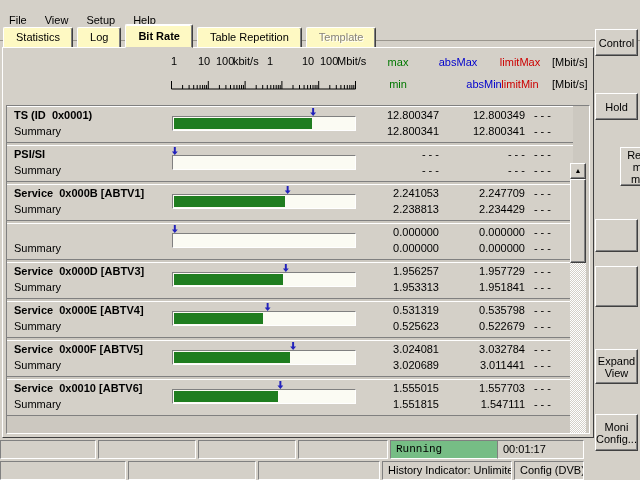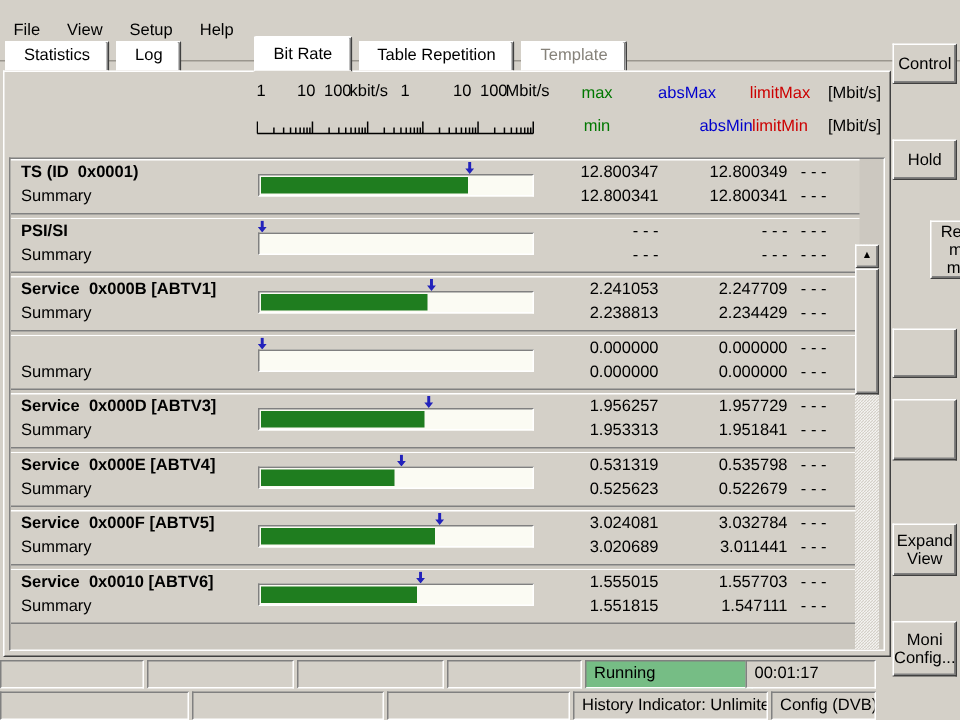--- a/index.html
+++ b/index.html
@@ -8,25 +8,25 @@
     position:relative;width:640px;height:480px;background:#d4d0c8;
     font-family:"Liberation Sans","DejaVu Sans",sans-serif;font-size:11px;color:#000;
     overflow:hidden;
   }
   
   #menubar{position:absolute;left:0;top:0;width:640px;height:41px;display:flex;align-items:center;
     border-bottom:1px solid #9a968e;background:#d4d0c8;}
   .menu-item{padding:3px 9px;cursor:default;}
   
   #tabbar{position:absolute;left:0;top:24px;width:594px;height:24px;display:flex;align-items:flex-end;padding-left:3px;}
-  .tab{height:21px;margin-right:4px;padding:3px 12px 0 12px;background:#ffffff;
+  .tab{height:21px;margin-right:4px;padding:3px 12px 0 12px;background:#fef9c3;
     border:1px solid;border-color:#fff #404040 #d4d0c8 #fff;
     box-shadow:inset -1px 0 0 #808080;border-top-right-radius:2px;border-top-left-radius:2px;}
-  .tab.active{height:24px;position:relative;z-index:3;padding-top:5px;font-weight:normal;
-    box-shadow:inset -1px 0 0 #808080, inset 0 1px 0 #fff;margin-left:44px;}
+  .tab.active{height:24px;position:relative;z-index:3;padding-top:5px;font-weight:bold;
+    box-shadow:inset -1px 0 0 #808080, inset 0 1px 0 #fff;}
   .tab.disabled{color:#86827a;text-shadow:1px 1px 0 #fff;}
   
   #panel{position:absolute;left:2px;top:47px;width:592px;height:391px;background:#d4d0c8;
     border:1px solid;border-color:#fff #404040 #404040 #fff;z-index:2;}
   
   #phead{position:absolute;left:0;top:0;width:100%;height:56px;}
   #scale-labels{position:absolute;left:168px;top:7px;width:200px;height:13px;}
   #scale-labels span{position:absolute;top:0;}
   .sl0{left:0;} .sl1{left:27px;} .sl2{left:45px;} .sl3{left:62px;}
   .sl4{left:96px;} .sl5{left:131px;} .sl6{left:149px;} .sl7{left:166px;}
@@ -75,21 +75,21 @@
     display:flex;align-items:center;justify-content:center;line-height:12px;padding:1px;}
   #sbt0{top:29px;height:27px;} #sbt1{top:93px;height:27px;} #sbt2{top:147px;height:39px;margin-left:25px;}
   #sbt3{top:219px;height:33px;} #sbt4{top:266px;height:41px;}
   #sbt5{top:349px;height:35px;} #sbt6{top:414px;height:37px;}
   
   .scell{position:absolute;height:19px;background:#d4d0c8;border:1px solid;
     border-color:#808080 #fff #fff #808080;padding:2px 5px;white-space:nowrap;overflow:hidden;}
   .srow1{top:440px;} .srow2{top:461px;}
   #st10{left:0;width:96px;} #st11{left:98px;width:98px;} #st12{left:198px;width:98px;}
   #st13{left:298px;width:90px;}
-  #st-running{left:390px;width:112px;background:var(--running-bg);}
+  #st-running{left:390px;width:112px;background:var(--running-bg);font-family:Liberation Mono, monospace;}
   #st-time{left:497px;width:87px;}
   #st20{left:0;width:126px;} #st21{left:128px;width:128px;} #st22{left:258px;width:122px;}
   #st-history{left:382px;width:130px;} #st-config{left:514px;width:70px;}
 </style>
 </head>
 <body>
 
 <div id="win">
 
   <div id="menubar">

